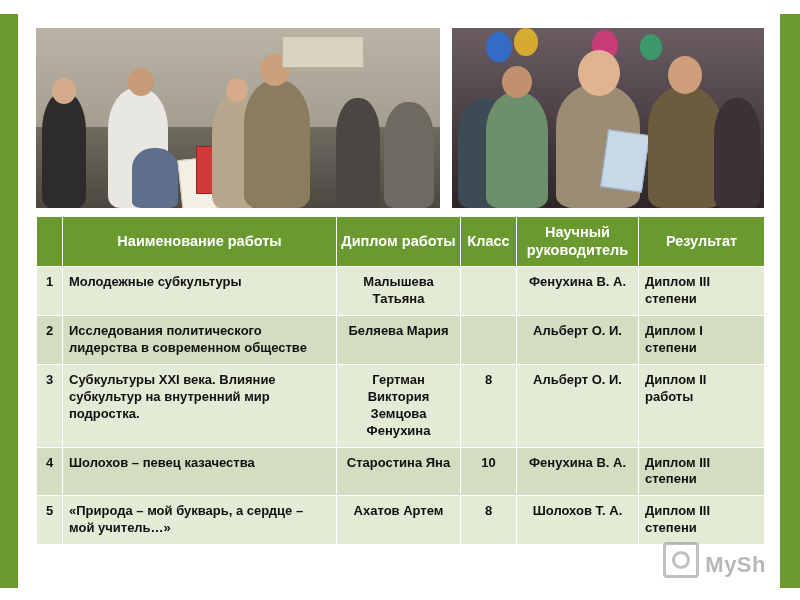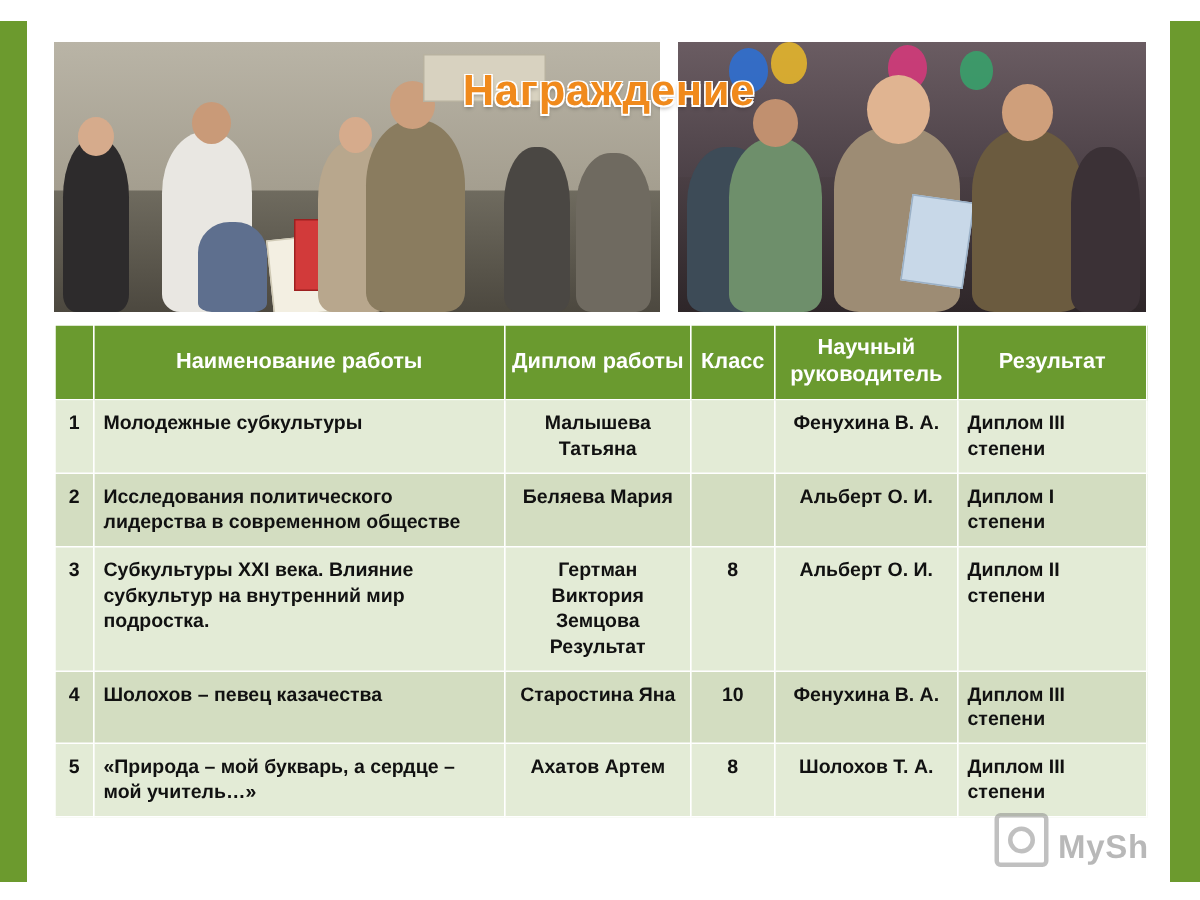--- a/index.html
+++ b/index.html
@@ -267,21 +267,20 @@
     <div class="ph-fig" style="left:34px; top:64px; width:62px; height:116px; background:#6e8f6b;"></div>
     <div class="ph-head" style="left:50px; top:38px; width:30px; height:32px; background:#c1906f;"></div>
     <div class="ph-fig" style="left:104px; top:56px; width:84px; height:124px; background:#9d8c74;"></div>
     <div class="ph-head" style="left:126px; top:22px; width:42px; height:46px; background:#e0b491;"></div>
     <div class="ph-paper" style="left:152px; top:104px; width:40px; height:56px; background:#c8d8e8; border-color:#9ab0c6; transform:rotate(8deg);"></div>
     <div class="ph-fig" style="left:196px; top:58px; width:74px; height:122px; background:#6b5b3f;"></div>
     <div class="ph-head" style="left:216px; top:28px; width:34px; height:38px; background:#cf9f7b;"></div>
     <div class="ph-fig" style="left:262px; top:70px; width:46px; height:110px; background:#3b3136;"></div>
   </div>
 
-  <div class="title">Награждение</div>
 
   <div class="table-wrap">
     <table class="awards">
       <colgroup>
         <col class="w-num">
         <col class="w-name">
         <col class="w-author">
         <col class="w-class">
         <col class="w-super">
         <col class="w-result">
@@ -309,24 +308,24 @@
           <td class="c-num">2</td>
           <td class="c-name">Исследования политического лидерства в современном обществе</td>
           <td class="c-author">Беляева Мария</td>
           <td class="c-class"></td>
           <td class="c-super">Альберт О. И.</td>
           <td class="c-result">Диплом I степени</td>
         </tr>
         <tr class="row-odd">
           <td class="c-num">3</td>
           <td class="c-name">Субкультуры XXI века. Влияние субкультур на внутренний мир подростка.</td>
-          <td class="c-author">Гертман Виктория Земцова Результат</td>
+          <td class="c-author">Гертман Виктория Земцова Фенухина</td>
           <td class="c-class">8</td>
           <td class="c-super">Альберт О. И.</td>
-          <td class="c-result">Диплом II степени</td>
+          <td class="c-result">Диплом II работы</td>
         </tr>
         <tr class="row-even">
           <td class="c-num">4</td>
           <td class="c-name">Шолохов – певец казачества</td>
           <td class="c-author">Старостина Яна</td>
           <td class="c-class">10</td>
           <td class="c-super">Фенухина В. А.</td>
           <td class="c-result">Диплом III степени</td>
         </tr>
         <tr class="row-odd">

